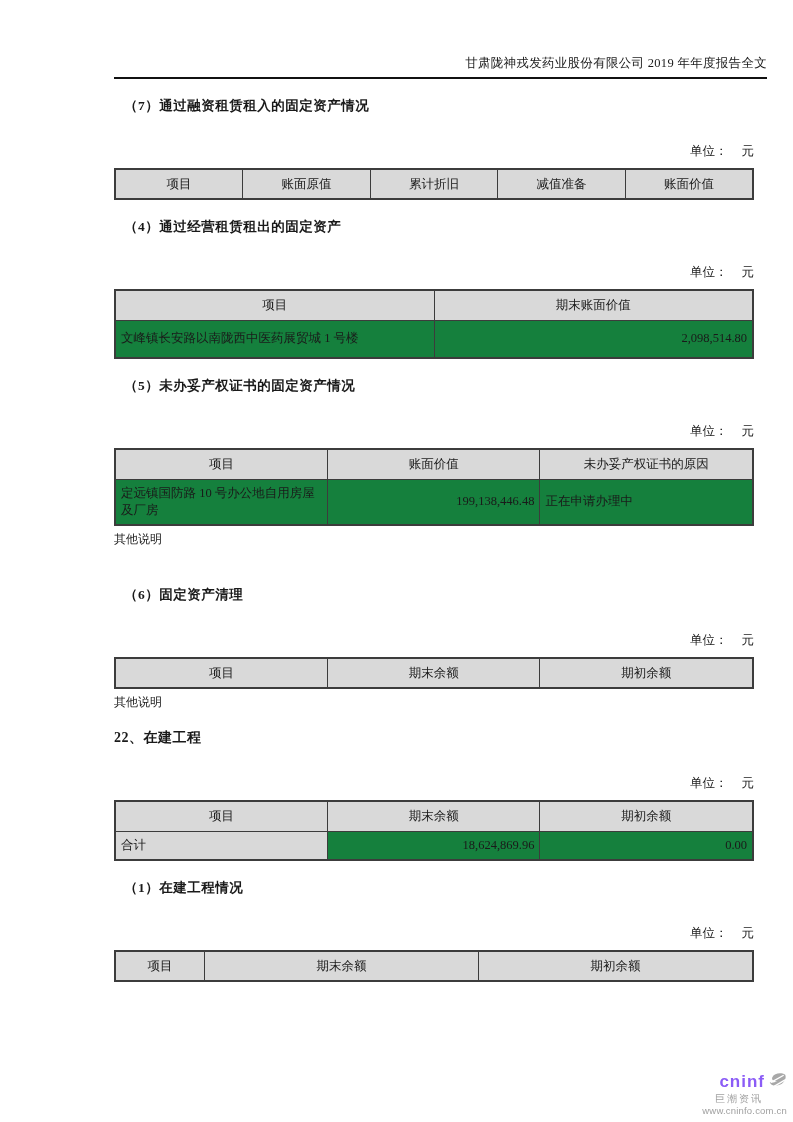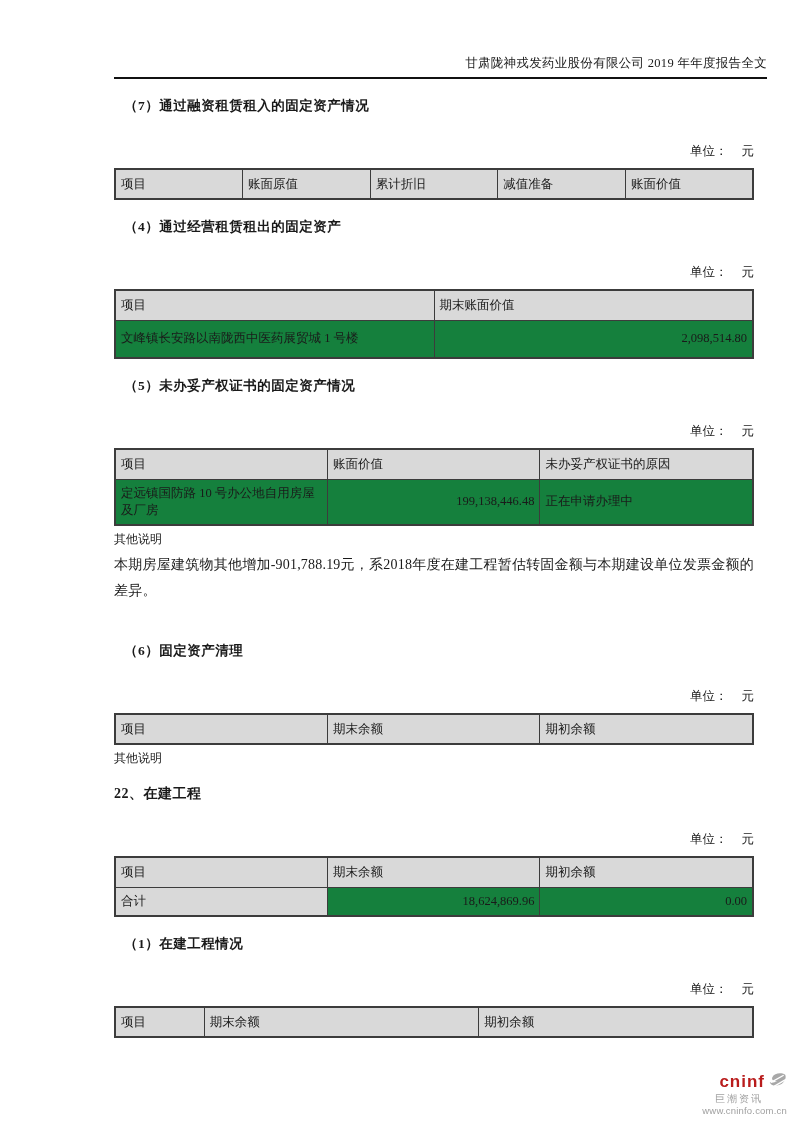--- a/index.html
+++ b/index.html
@@ -48,21 +48,21 @@
     width:640px;
     border-collapse:collapse;
     table-layout:fixed;
     font-size:12.5px;
   }
   table { border:2px solid #3c3c3c; }
   th,td { border:1px solid #3c3c3c; padding:0 5px; }
   th {
     background:#d9d9d9;
     font-weight:normal;
-    text-align:left;
+    text-align:center;
     height:30px;
   }
   td { background:#15803d; height:29px; vertical-align:middle; }
   td.item { text-align:left; }
   td.num  { text-align:right; }
   td.reason { text-align:left; }
   td.gray { background:#d9d9d9; }
   tr.tall td { height:38px; }
   tr.tall2 td { height:46px; }
 
@@ -83,21 +83,21 @@
     color:#a0a0a0;
     text-align:right;
     font-family:"Liberation Sans","DejaVu Sans",sans-serif;
     line-height:1.05;
   }
   .logo-top { display:flex; align-items:center; justify-content:flex-end; }
   .logo-brand {
     font-weight:bold;
     font-size:17px;
     letter-spacing:1px;
-    color:#b91c1c;
+    color:#8b5cf6;
   }
   .logo-swoosh { margin-left:3px; }
   .logo-cn { font-size:10px; letter-spacing:2px; margin-right:24px; margin-top:1px; }
   .logo-url { font-size:9.5px; margin-top:2px; letter-spacing:.2px; }
 </style>
 </head>
 <body>
 
 <div class="page">
 
@@ -168,21 +168,20 @@
         <th>未办妥产权证书的原因</th>
       </tr>
       <tr class="tall2">
         <td class="item">定远镇国防路 10 号办公地自用房屋及厂房</td>
         <td class="num">199,138,446.48</td>
         <td class="reason">正在申请办理中</td>
       </tr>
     </tbody>
       </table>
     <div class="note-label">其他说明</div>
-    <div class="note-para">本期房屋建筑物其他增加-901,788.19元，系2018年度在建工程暂估转固金额与本期建设单位发票金额的差异。</div>
 
     <div class="section-heading gap-before-6">（6）固定资产清理</div>
     <div class="unit-line">
       <span>单位：</span><span class="unit-value">元</span>
     </div>
     <table>
       <colgroup>
           <col style="width:33.3%">
           <col style="width:33.3%">
           <col style="width:33.4%">

